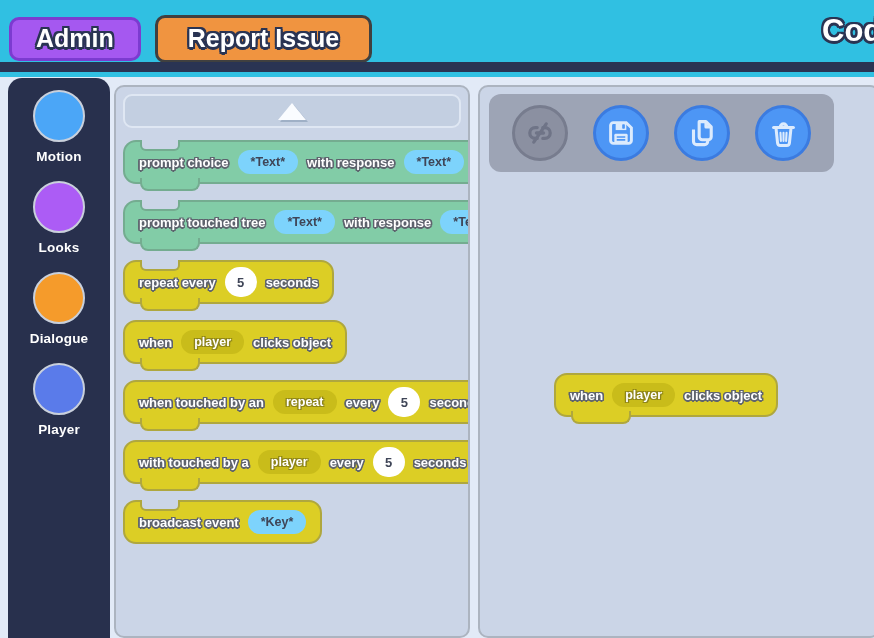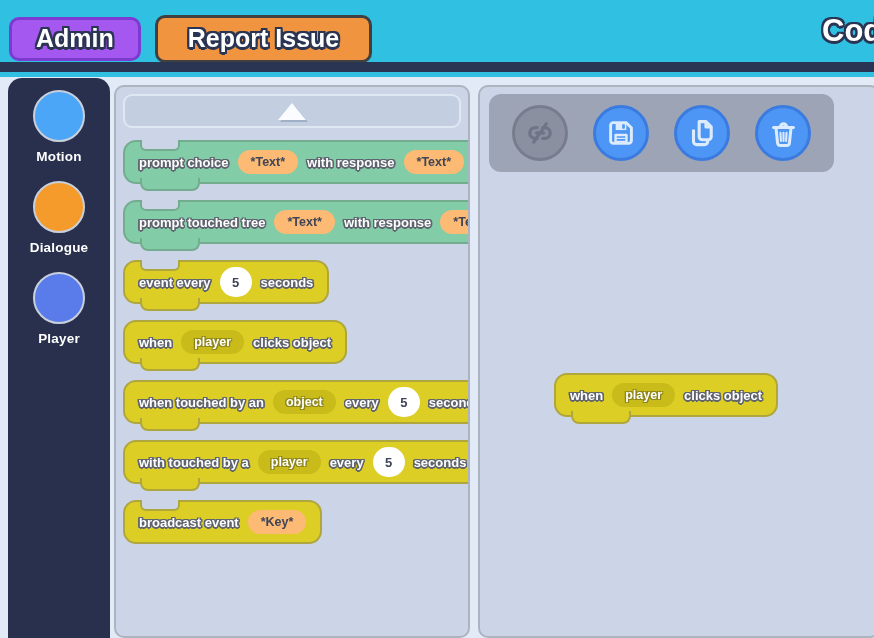--- a/index.html
+++ b/index.html
@@ -51,21 +51,21 @@
   .green{--fill:#82CCA7;--bd:#74AC90;}
   .yellow{--fill:#DCCE25;--bd:#AFA73E;}
   .notch{position:absolute;top:-2px;left:15px;width:36px;height:9px;background:#CBD5E7;
          border:2px solid var(--bd);border-top:none;border-radius:0 0 6px 6px;}
   .tab{position:absolute;left:15px;bottom:-9px;width:56px;height:11px;background:var(--fill);
        border:2px solid var(--bd);border-top:none;border-radius:0 0 8px 8px;}
   .bt{font-weight:bold;font-size:13px;color:#fff;--o:#5E636E;white-space:nowrap;
       text-shadow:-1.4px -1.4px 0 var(--o),1.4px -1.4px 0 var(--o),-1.4px 1.4px 0 var(--o),
                   1.4px 1.4px 0 var(--o),-1.4px 0 0 var(--o),1.4px 0 0 var(--o),
                   0 -1.4px 0 var(--o),0 1.8px 0 var(--o);}
-  .pin{background:#fdba74;color:#3F4557;font-weight:bold;font-size:12.5px;padding:5px 13px;
+  .pin{background:#7dd3fc;color:#3F4557;font-weight:bold;font-size:12.5px;padding:5px 13px;
        border-radius:15px;cursor:text;white-space:nowrap;}
   .pdrop{background:#C9BC1A;font-weight:bold;font-size:12.5px;color:#fff;padding:5px 13px;
          border-radius:15px;cursor:pointer;--o:#8D841A;white-space:nowrap;
          text-shadow:-1.2px -1.2px 0 var(--o),1.2px -1.2px 0 var(--o),-1.2px 1.2px 0 var(--o),
                      1.2px 1.2px 0 var(--o);}
   .pnum{width:32px;height:30px;border-radius:16px;background:#fff;color:#3F4557;
         display:inline-flex;align-items:center;justify-content:center;font-weight:bold;
         font-size:13px;cursor:text;}
 
   
@@ -89,20 +89,24 @@
     <div class="app-title">Cod</div>
   </header>
   <div class="strip"></div>
 
   <nav class="sidebar">
     <div class="cat">
       <div class="dot" style="background: rgb(75, 166, 247);"></div>
       <div class="catlbl">Motion</div>
     </div>
     <div class="cat">
+      <div class="dot" style="background: rgb(172, 92, 245);"></div>
+      <div class="catlbl">Looks</div>
+    </div>
+    <div class="cat">
       <div class="dot" style="background: rgb(245, 155, 43);"></div>
       <div class="catlbl">Dialogue</div>
     </div>
     <div class="cat">
       <div class="dot" style="background: rgb(90, 123, 234);"></div>
       <div class="catlbl">Player</div>
     </div>
   </nav>
 
   <section class="panel palette">
@@ -130,40 +134,40 @@
         <span class="pin">*Text*</span>
         <i class="tab"></i>
       </div>
     </div>
 
 
 
     <div class="blkrow">
       <div class="blk yellow">
         <i class="notch"></i>
-        <span class="bt">event every</span>
+        <span class="bt">repeat every</span>
         <span class="pnum">5</span>
         <span class="bt">seconds</span>
         <i class="tab"></i>
       </div>
     </div>
 
     <div class="blkrow">
       <div class="blk yellow">
         <span class="bt">when</span>
         <span class="pdrop">player</span>
         <span class="bt">clicks object</span>
         <i class="tab"></i>
       </div>
     </div>
 
     <div class="blkrow">
       <div class="blk yellow">
         <span class="bt">when touched by an</span>
-        <span class="pdrop">object</span>
+        <span class="pdrop">repeat</span>
         <span class="bt">every</span>
         <span class="pnum">5</span>
         <span class="bt">seconds</span>
         <i class="tab"></i>
       </div>
     </div>
 
     <div class="blkrow">
       <div class="blk yellow">
         <span class="bt">with touched by a</span>

